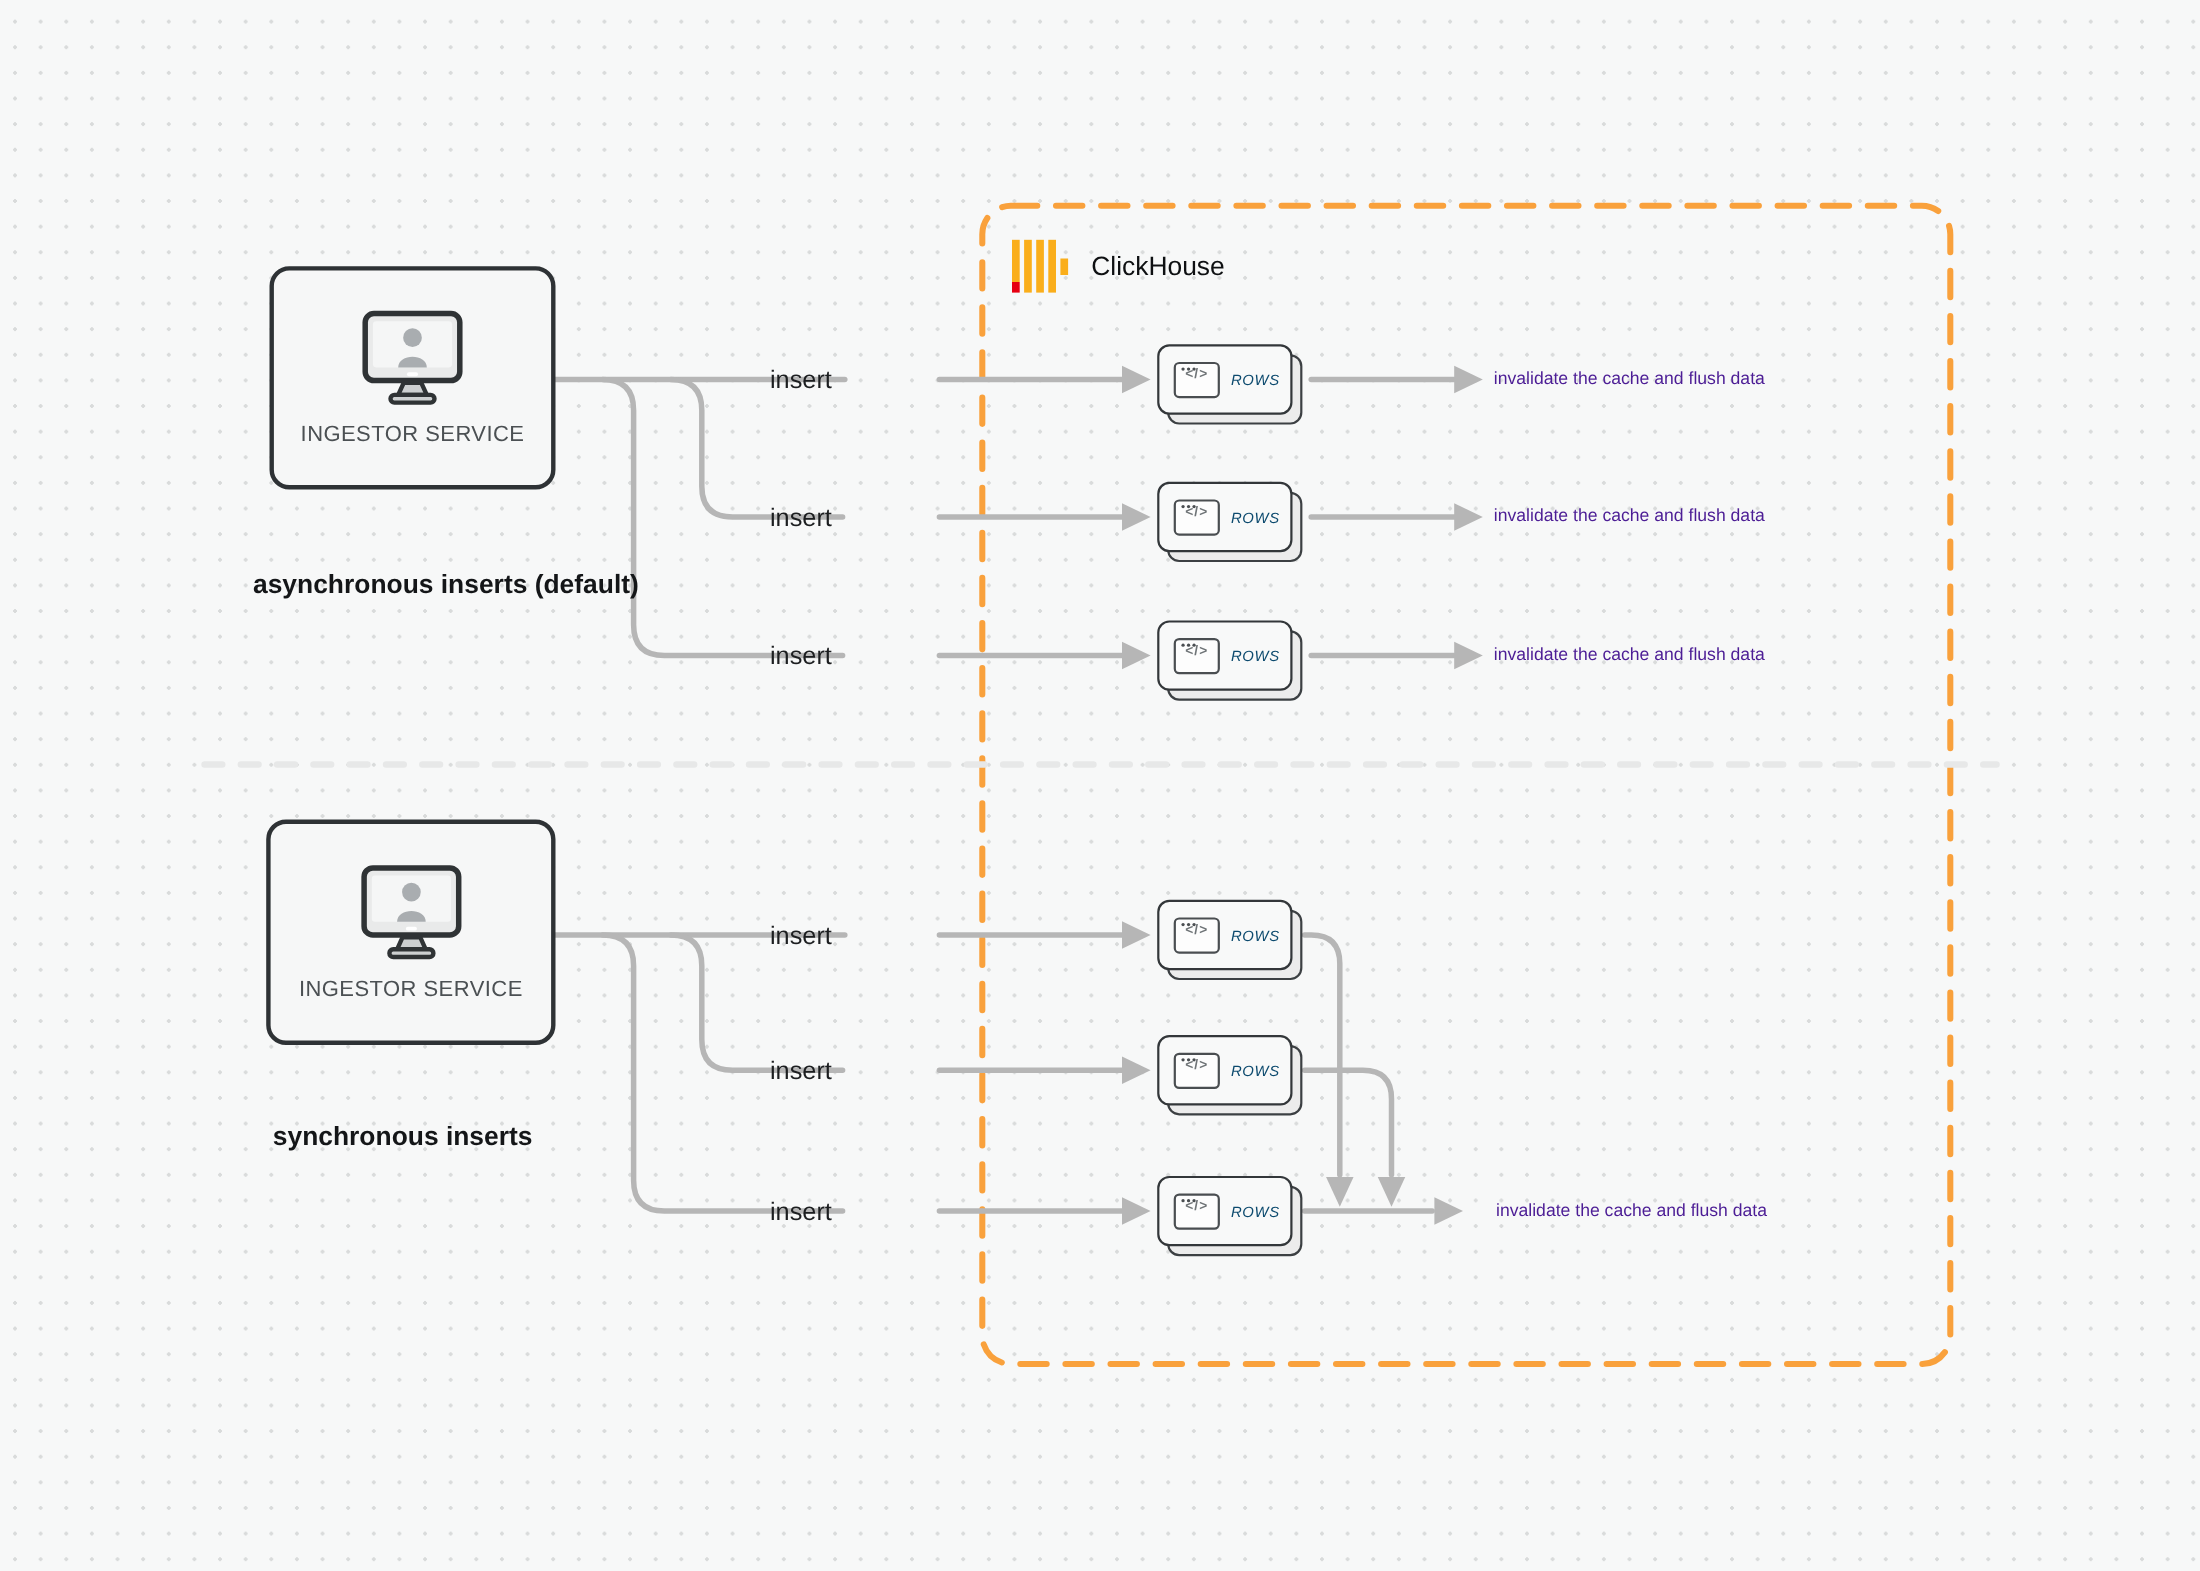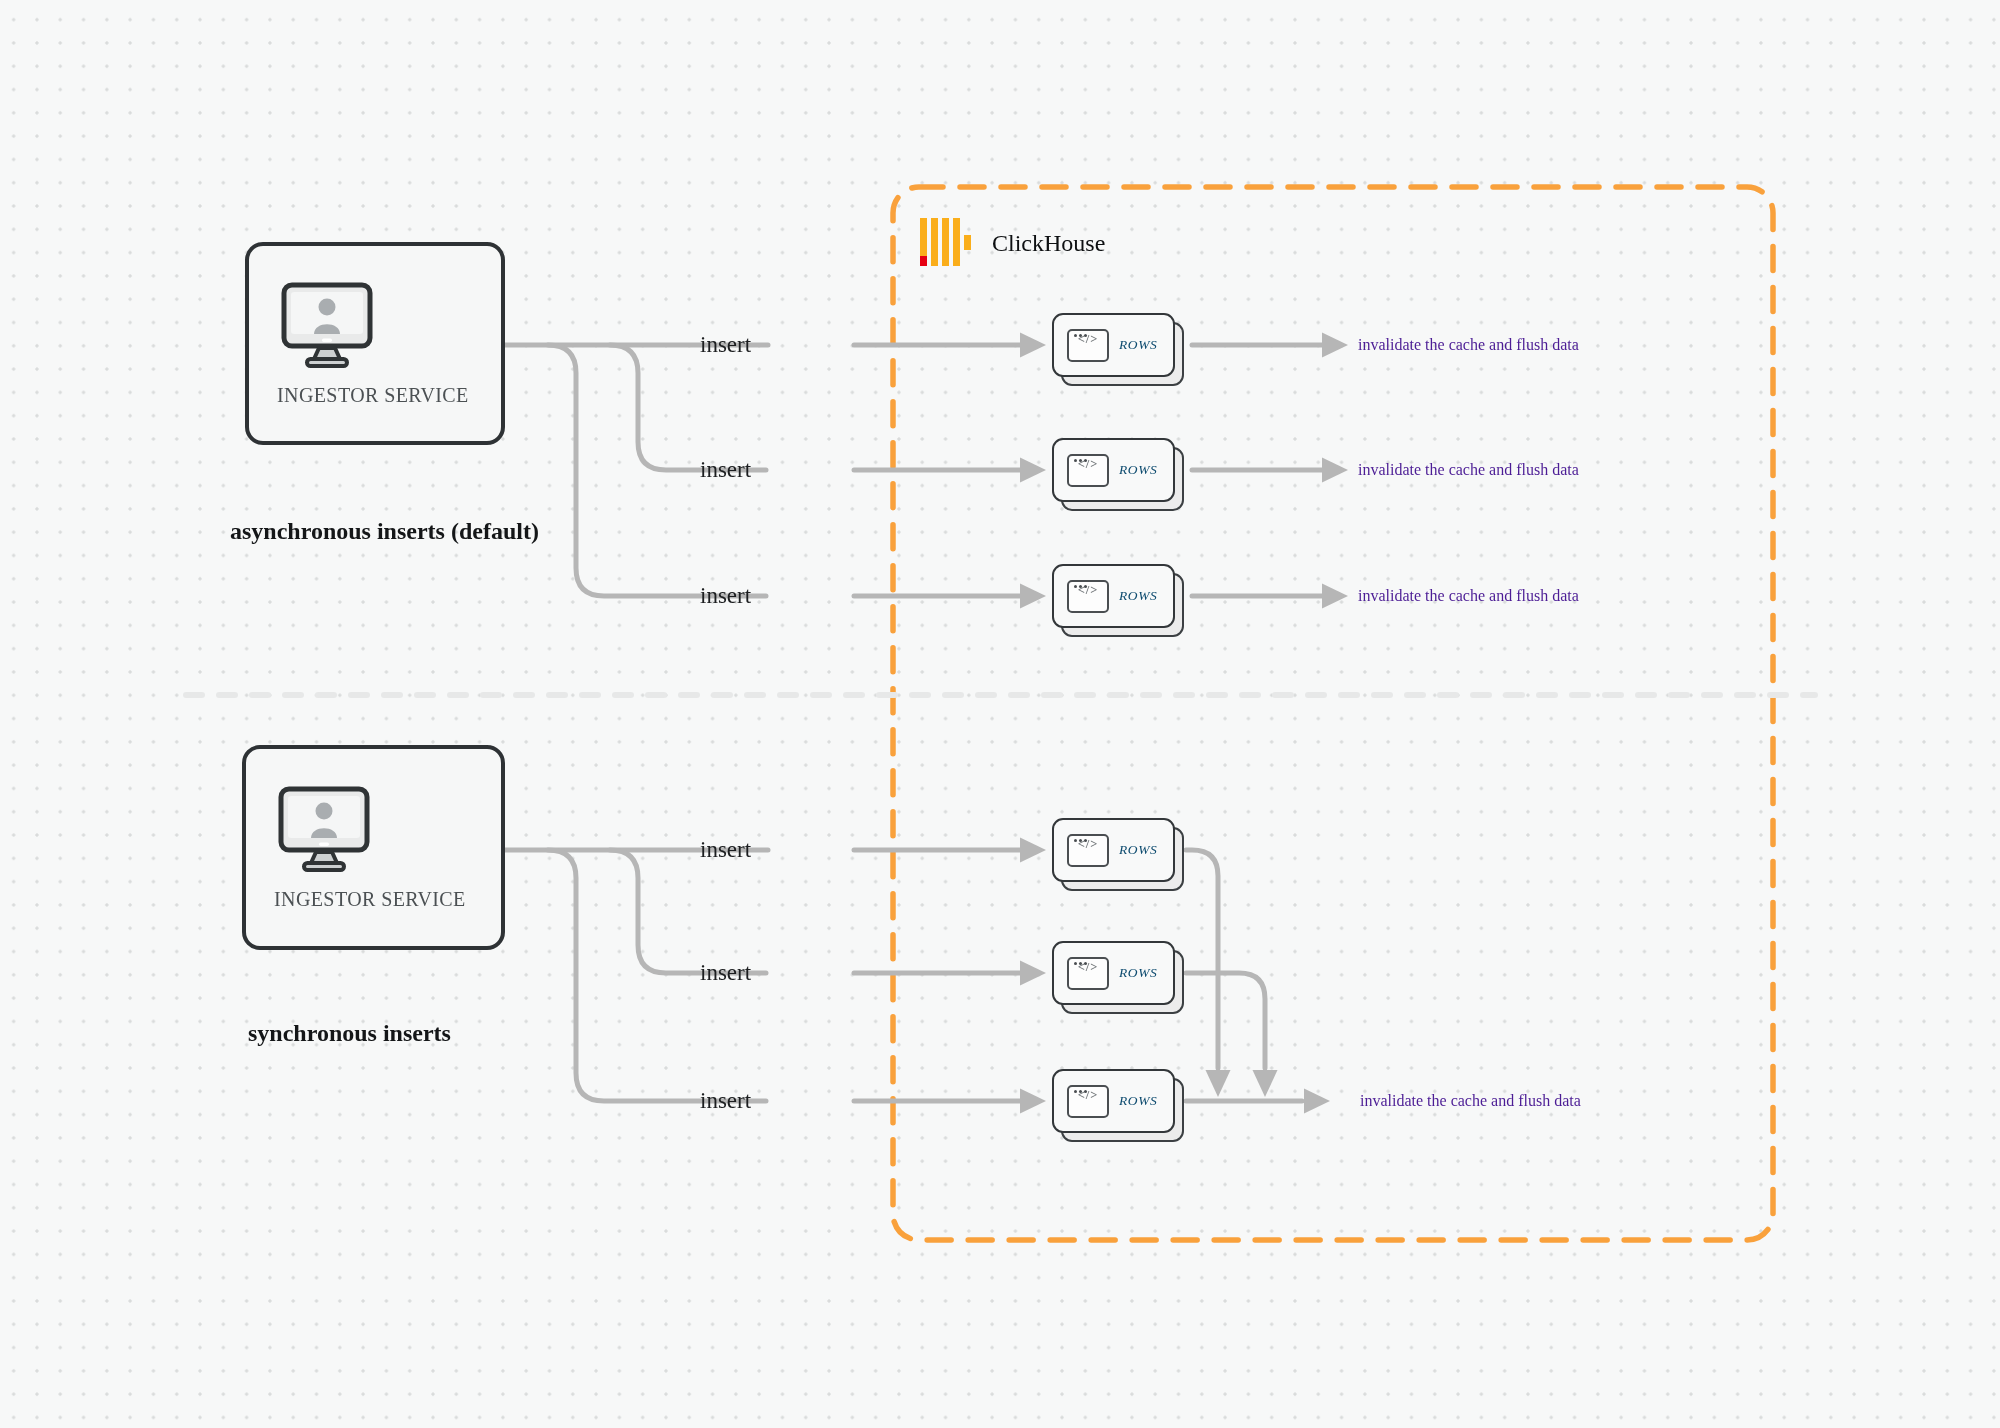--- a/index.html
+++ b/index.html
@@ -4,28 +4,28 @@
 <style>
   html,body{margin:0;padding:0;}
   body{
     width:2000px;height:1428px;overflow:hidden;
     font-family:"Liberation Sans",sans-serif;
     background-color:#f7f8f8;
     background-image:radial-gradient(circle,#d9dbdb 1.5px,transparent 1.6px);
     background-size:23.3px 23.3px;
     background-position:2px 8px;
   }
-  #canvas{position:relative;width:2000px;height:1026px;font-family:Liberation Serif, serif;}
+  #canvas{position:relative;width:2000px;height:1026px;}
   svg.layer{position:absolute;left:0;top:0;}
 
   
   .ingestor{
     position:absolute;box-sizing:border-box;
     background:#f6f7f7;border:4px solid #2e3235;border-radius:18px;
-    display:flex;flex-direction:column;justify-content:center;gap:14px;padding-left:28px;
+    display:flex;flex-direction:column;align-items:center;justify-content:center;gap:14px;
   }
   .ingestor-label{font-size:20px;color:#4b5053;letter-spacing:.4px;}
 
   .caption{
     position:absolute;font-size:24px;font-weight:700;color:#141618;white-space:nowrap;
   }
 
   .insert-label{
     position:absolute;width:146px;left:700px;height:30px;line-height:30px;
     font-size:23px;color:#1c1e20;

